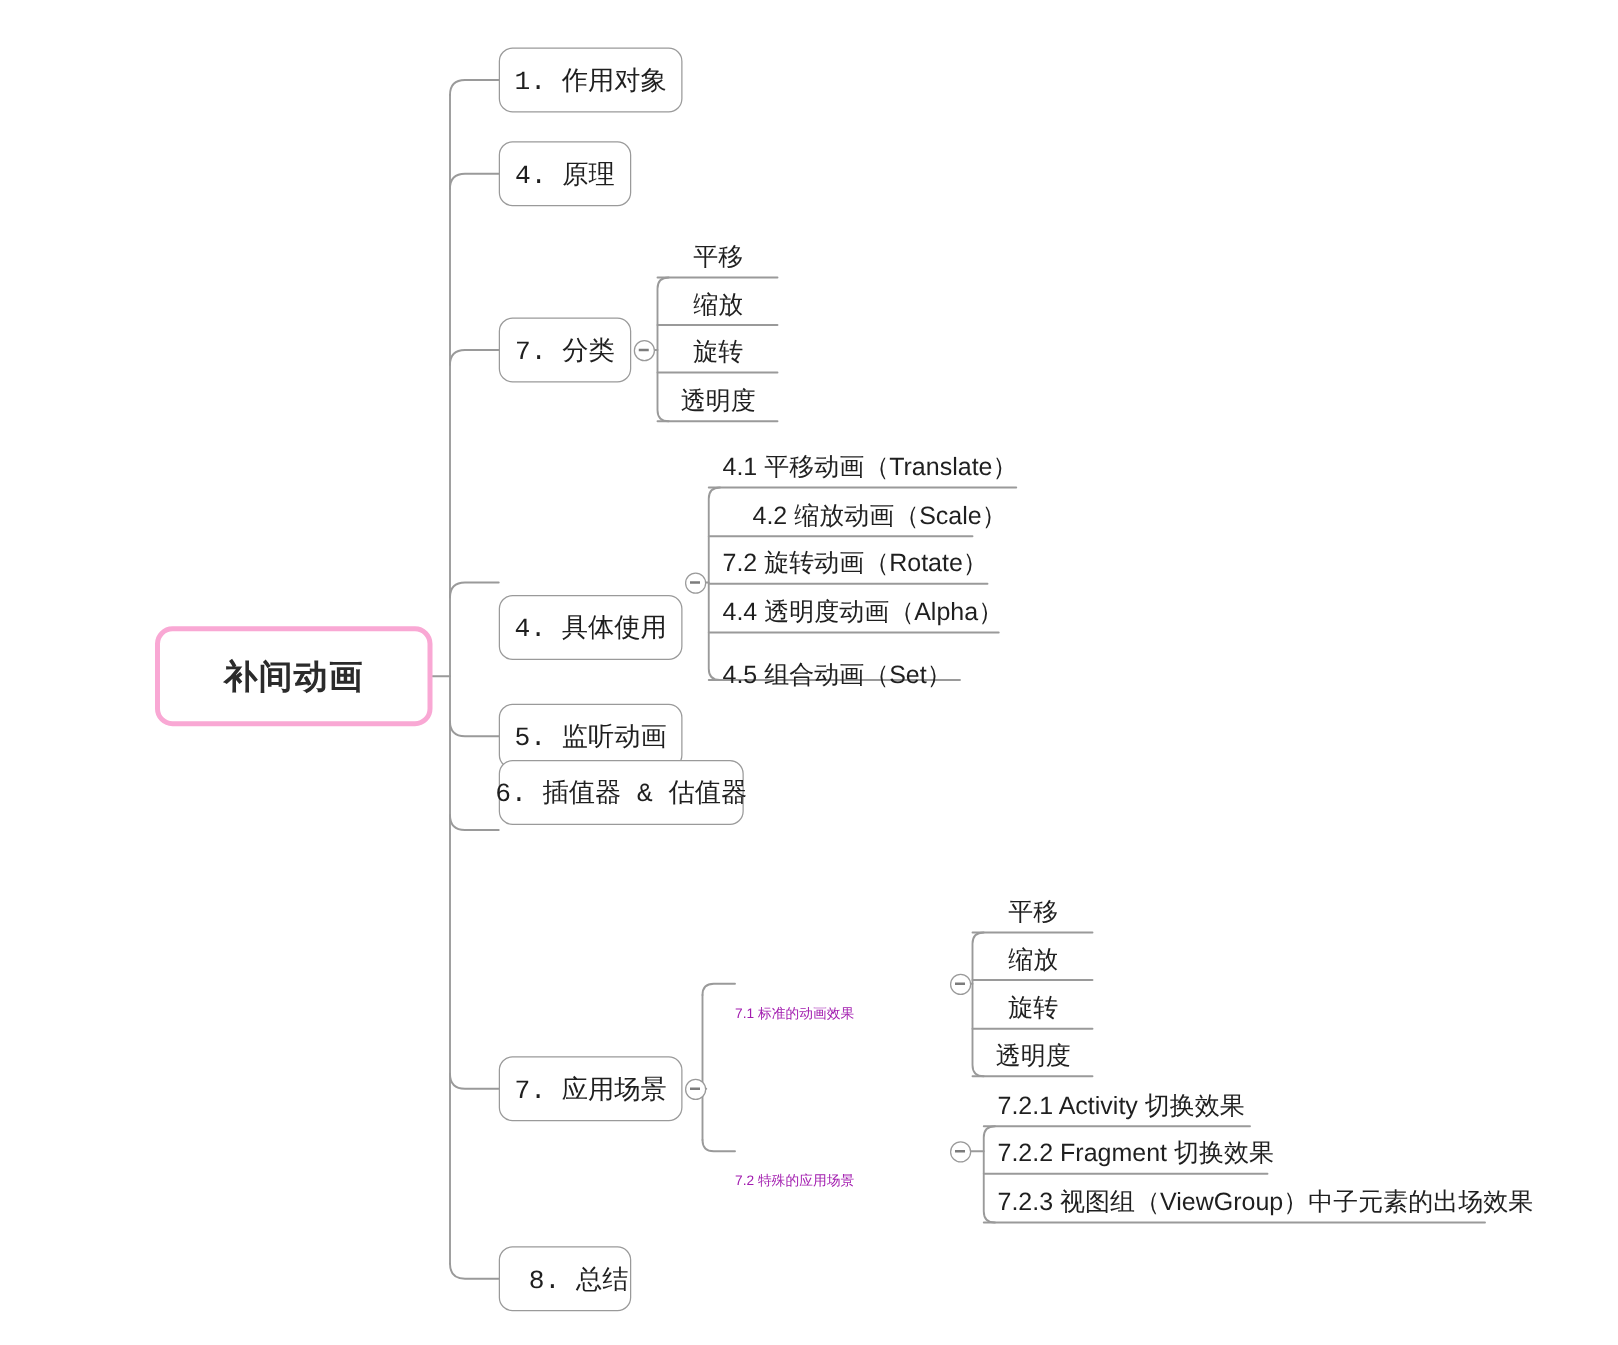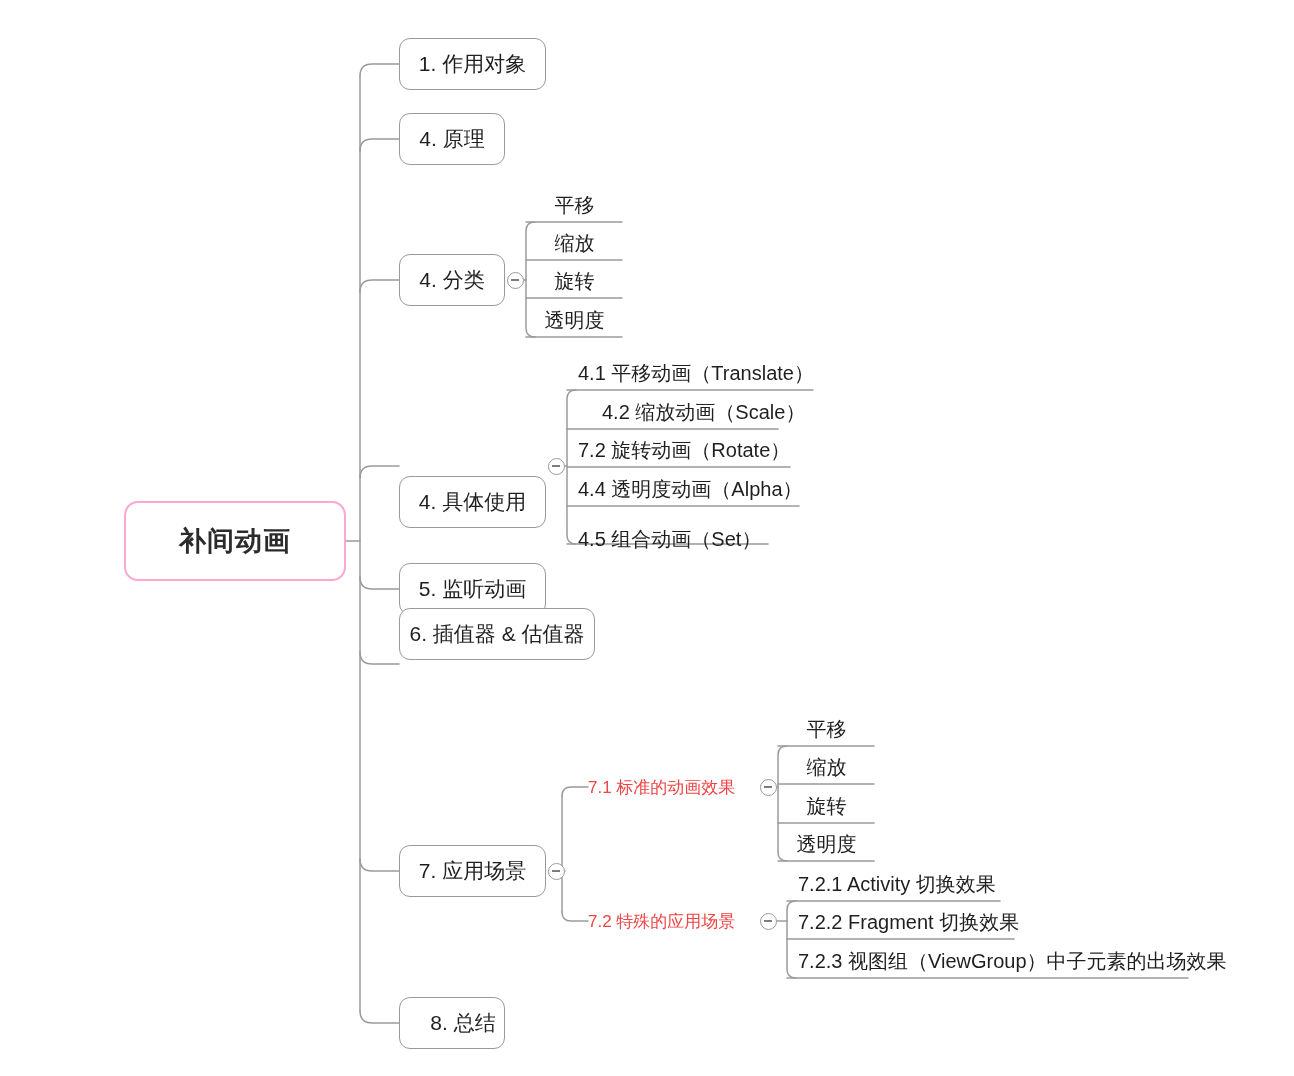--- a/index.html
+++ b/index.html
@@ -30,57 +30,59 @@
   .node {
     position: absolute;
     box-sizing: border-box;
     display: flex;
     align-items: center;
     justify-content: center;
     white-space: nowrap;
   }
   
   .node.root {
-    border: 2px solid #f9a8d4;
+    border: 4px solid #f9a8d4;
     border-radius: 14px;
     background: #ffffff;
     font-size: 27px;
     font-weight: bold;
     color: #2b2b2b;
     letter-spacing: 1px;
   }
   
   .node.branch {
     border: 1.6px solid #9a9a9a;
     border-radius: 11px;
     background: #ffffff;
     font-size: 21px;
     color: #1f1f1f;
     padding: 0 14px;
+    font-family: Liberation Mono, monospace;
   }
   
   .node.leaf {
     font-size: 20px;
     color: #1f1f1f;
     justify-content: flex-start;
     padding: 0 6px 3px 10px;
     align-items: flex-end;
     background: transparent;
   }
   .node.leaf.centered {
     justify-content: center;
     padding-left: 0;
     padding-right: 0;
   }
   
   .node.mid {
-    font-size: 17px;
-    color: #ef4444;
+    font-size: 11px;
+    color: #a21caf;
     background: transparent;
     justify-content: flex-start;
+    margin-top: 23px;
   }
   .collapse-btn {
     position: absolute;
     width: 17px;
     height: 17px;
     border-radius: 50%;
     border: 1.4px solid #9a9a9a;
     background: #ffffff;
     box-sizing: border-box;
     display: flex;
@@ -135,21 +137,21 @@
       <path d="M 796 901 Q 787 901 787 910 L 787 969 Q 787 978 796 978" fill="none" stroke="#9a9a9a" stroke-width="1.5" stroke-linecap="round"></path>
       <path d="M 777 921 L 787 921" fill="none" stroke="#9a9a9a" stroke-width="1.5" stroke-linecap="round"></path>
       <path d="M 787 901 L 1000 901" fill="none" stroke="#9a9a9a" stroke-width="1.5" stroke-linecap="round"></path>
       <path d="M 787 939 L 1014 939" fill="none" stroke="#9a9a9a" stroke-width="1.5" stroke-linecap="round"></path>
       <path d="M 787 978 L 1188 978" fill="none" stroke="#9a9a9a" stroke-width="1.5" stroke-linecap="round"></path>
     </svg>
   <div id="nodes">
       <div class="node root" style="left: 124px; top: 501px; width: 222px; height: 80px;">补间动画</div>
       <div class="node branch" style="left: 399px; top: 38px; width: 147px; height: 52px;">1. 作用对象</div>
       <div class="node branch" style="left: 399px; top: 113px; width: 106px; height: 52px;">4. 原理</div>
-      <div class="node branch" style="left: 399px; top: 254px; width: 106px; height: 52px;">4. 分类</div>
+      <div class="node branch" style="left: 399px; top: 254px; width: 106px; height: 52px;">7. 分类</div>
       <div class="collapse-btn" style="left: 506.5px; top: 271.5px;">
         <span class="minus"></span>
       </div>
       <div class="node branch" style="left: 399px; top: 440px; width: 147px; height: 52px; margin-top: 36px;">4. 具体使用</div>
       <div class="collapse-btn" style="left: 547.5px; top: 457.5px;">
         <span class="minus"></span>
       </div>
       <div class="node branch" style="left: 399px; top: 563px; width: 147px; height: 52px;">5. 监听动画</div>
       <div class="node branch" style="left: 399px; top: 608px; width: 196px; height: 52px; text-align: center;">6. 插值器 &amp; 估值器</div>
       <div class="node branch" style="left: 399px; top: 845px; width: 147px; height: 52px;">7. 应用场景</div>

